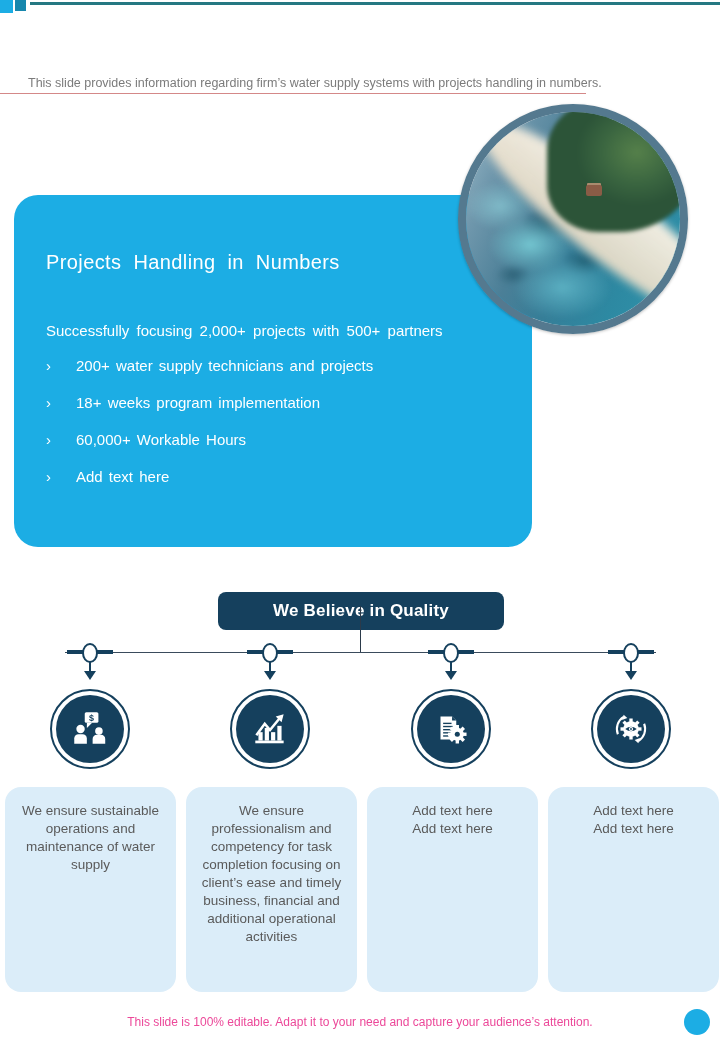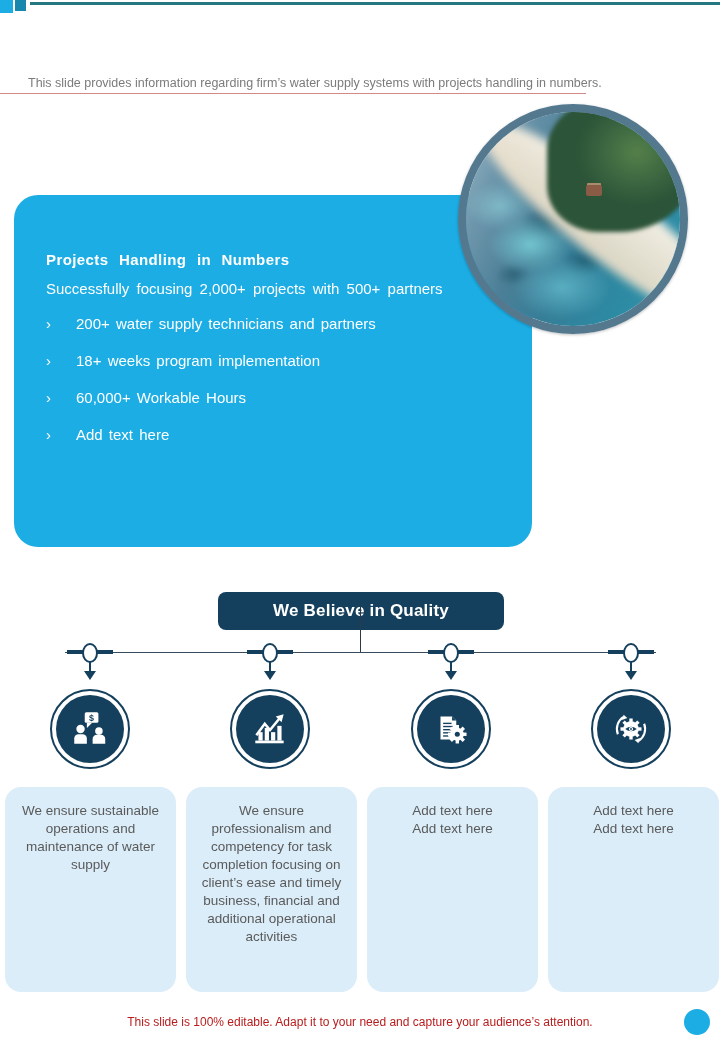--- a/index.html
+++ b/index.html
@@ -13,21 +13,21 @@
 
   
   .title{position:absolute;top:24px;left:28px;width:560px;font-size:27px;line-height:37px;
          font-weight:700;color:#1d1d1d;letter-spacing:.3px;}
   .subtitle{position:absolute;top:76px;left:28px;width:600px;font-size:12.5px;color:#7b7b7b;}
   .red-line{position:absolute;top:93px;left:0;width:586px;height:1px;background:#C96A6A;opacity:.8;}
 
   
   .cyan-panel{position:absolute;top:195px;left:14px;width:518px;height:352px;background:#1CADE4;
               border-radius:24px;color:#fff;box-sizing:border-box;padding:56px 36px 0 32px;}
-  .panel-heading{font-size:15px;font-weight:700;letter-spacing:.4px;word-spacing:6px;margin:0 0 12px 0;}
+  .panel-heading{font-size:20px;font-weight:400;letter-spacing:.4px;word-spacing:6px;margin:0 0 48px 0;}
   .panel-line{font-size:15px;word-spacing:3px;margin:0 0 18px 0;}
   .panel-line b{font-weight:400;}
   .bullet{display:flex;font-size:15px;word-spacing:2px;margin:0 0 20px 0;}
   .bm{width:30px;flex:0 0 30px;font-size:15px;}
   .bb{font-weight:400;white-space:pre;}
   .br{white-space:pre-wrap;}
 
   
   .photo-circle{position:absolute;top:104px;left:458px;width:214px;height:214px;border-radius:50%;
                 border:8px solid #54798F;overflow:hidden;z-index:5;
@@ -69,21 +69,21 @@
   .icon-disc{width:68px;height:68px;border-radius:50%;background:#15405D;display:flex;
       align-items:center;justify-content:center;}
   .icon-disc svg{display:block;}
 
   
   .text-box{position:absolute;top:787px;width:171px;height:205px;background:#DBEDF9;border-radius:16px;
       box-sizing:border-box;padding:15px 12px 0;color:#5a5a5a;font-size:13.5px;line-height:18px;
       text-align:center;white-space:pre-line;}
 
   
-  .footer{position:absolute;top:1015px;left:0;width:720px;text-align:center;font-size:12px;color:#b91c1c;}
+  .footer{position:absolute;top:1015px;left:0;width:720px;text-align:center;font-size:12px;color:#ec4899;}
   .corner-dot{position:absolute;top:1009px;left:684px;width:26px;height:26px;border-radius:50%;background:#1CADE4;}
 </style>
 </head>
 <body>
 
 <div class="slide">
 
   <div class="sq1"></div>
   <div class="sq2"></div>
   <div class="top-line"></div>
@@ -91,21 +91,21 @@
   <div class="subtitle">This slide provides information regarding firm’s water supply systems with projects handling in numbers.</div>
   <div class="red-line"></div>
 
   <div class="cyan-panel">
     <p class="panel-heading">Projects Handling in Numbers</p>
     <p class="panel-line"><span>Successfully focusing </span><b>2,000+</b><span> projects with </span><b>500+</b><span> partners</span></p>
 
     <div class="bullet">
       <span class="bm">›</span>
         <span class="bb">200+</span>
-        <span class="br"> water supply technicians and partners</span>
+        <span class="br"> water supply technicians and projects</span>
     </div>
     <div class="bullet">
       <span class="bm">›</span>
         <span class="bb">18+</span>
         <span class="br"> weeks program implementation</span>
     </div>
     <div class="bullet">
       <span class="bm">›</span>
         <span class="bb">60,000+</span>
         <span class="br"> Workable Hours</span>

